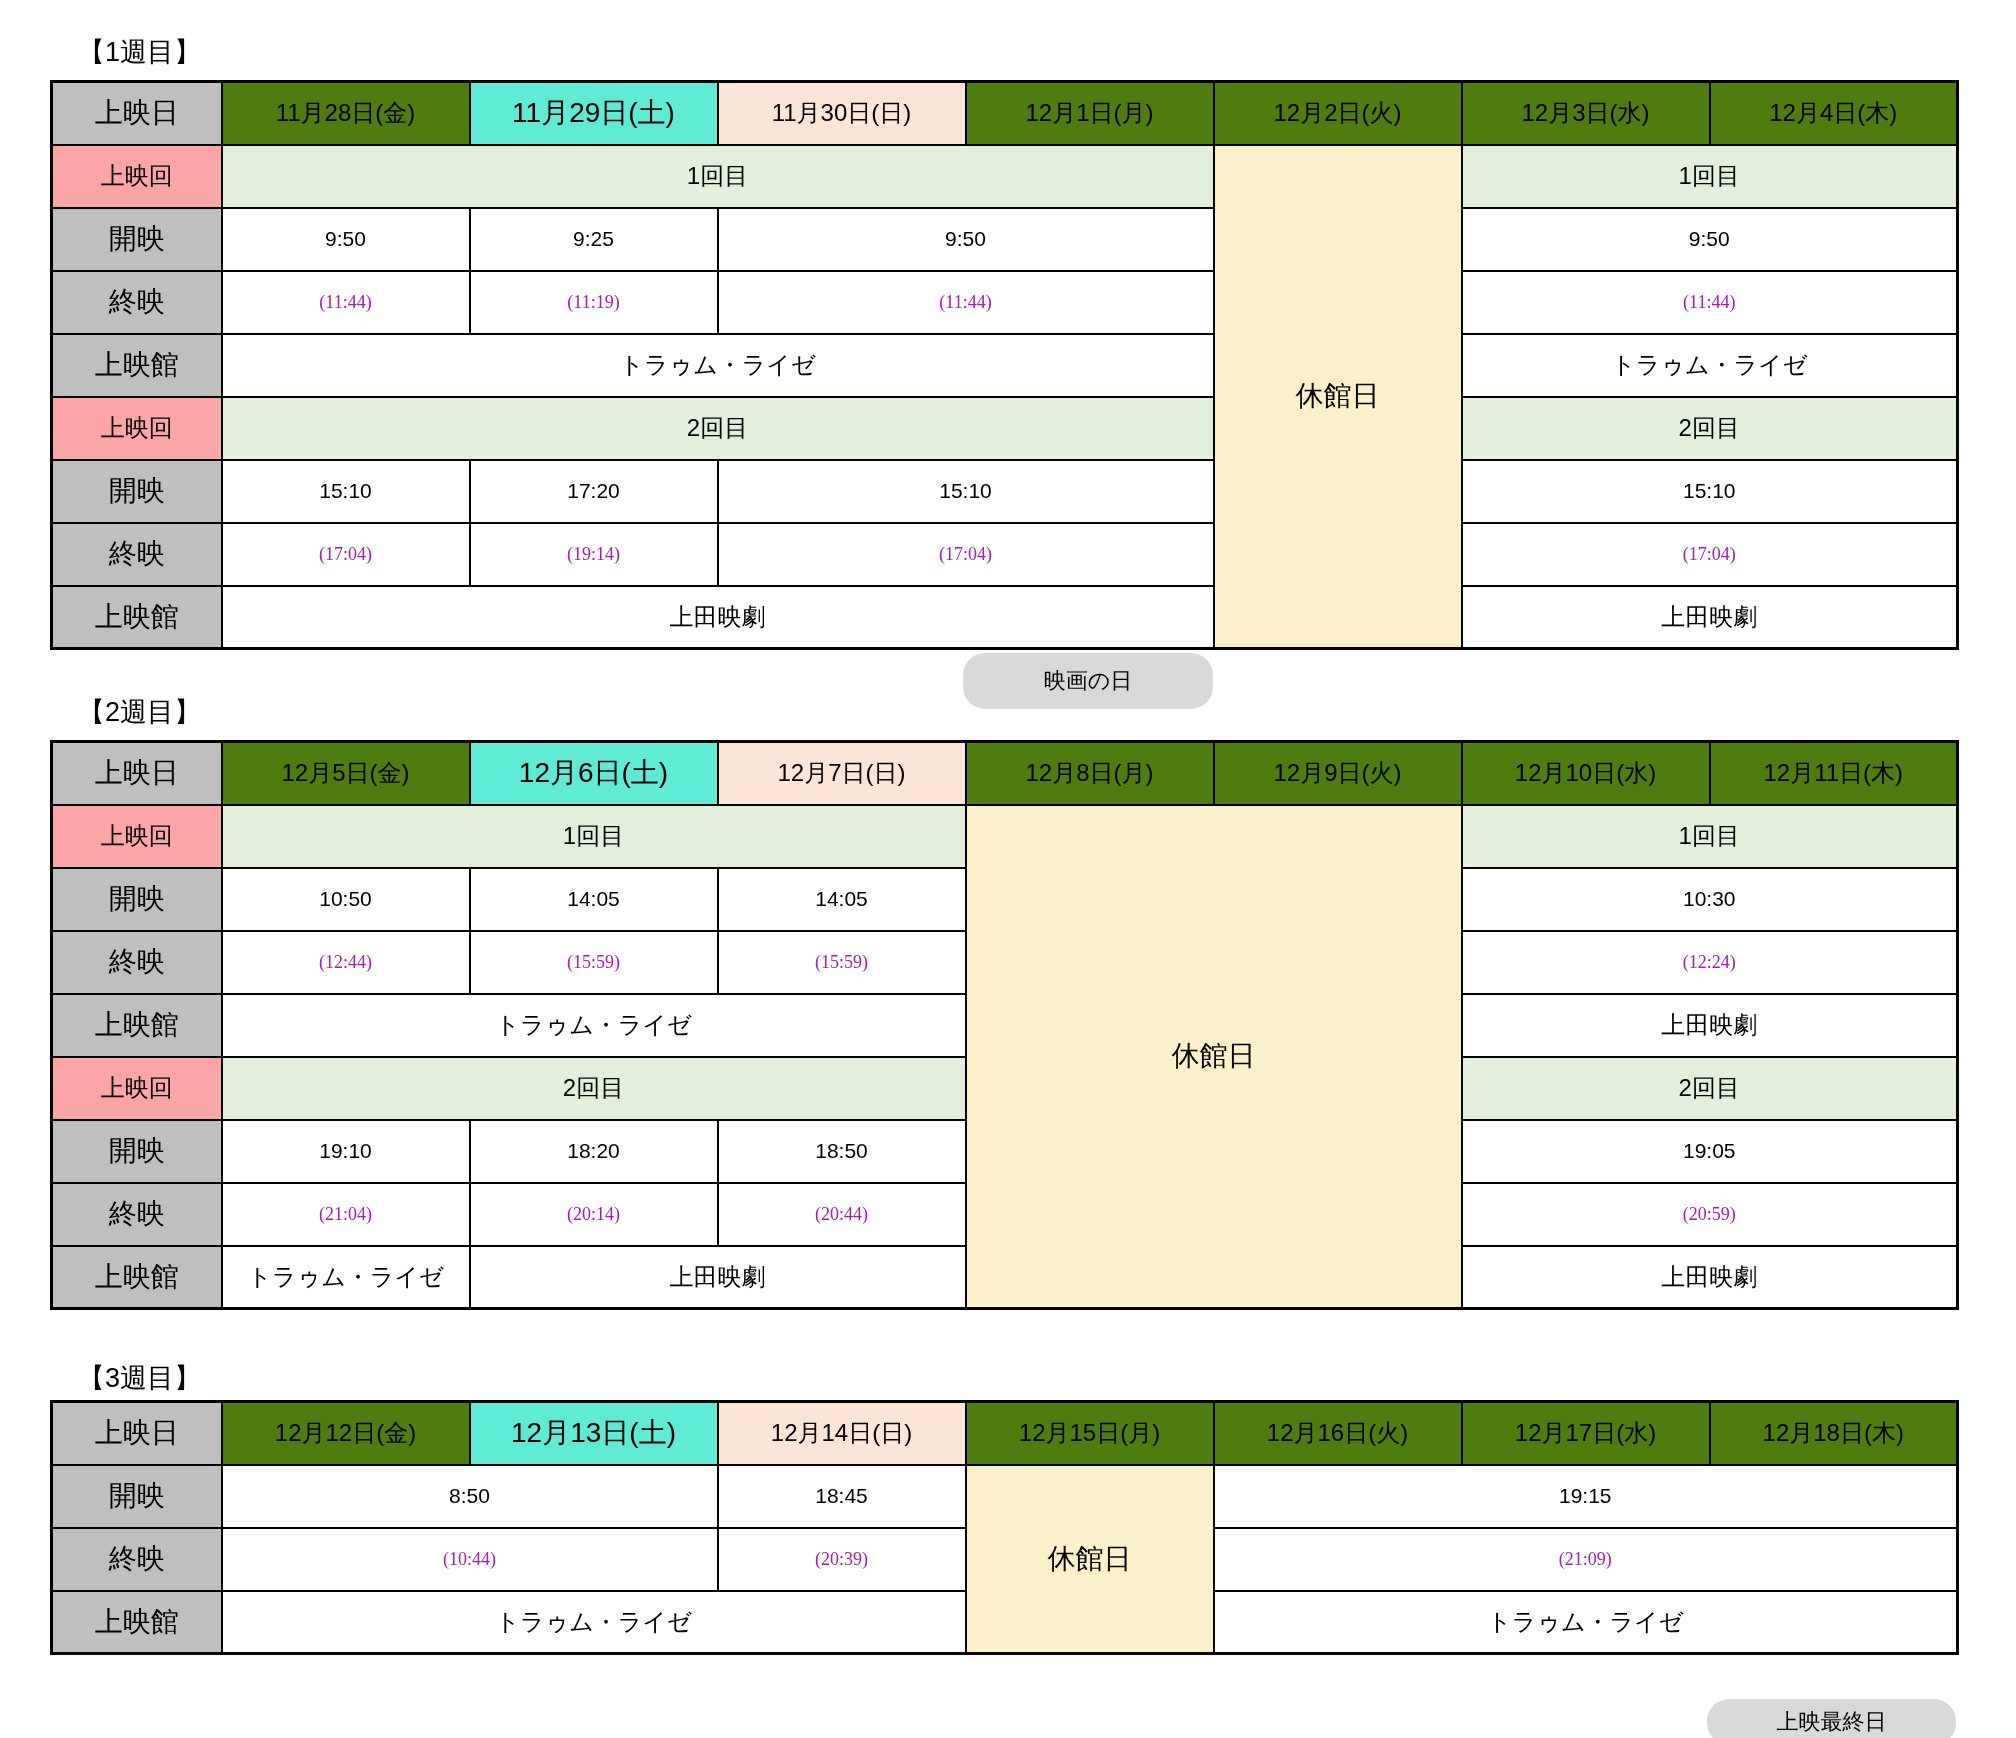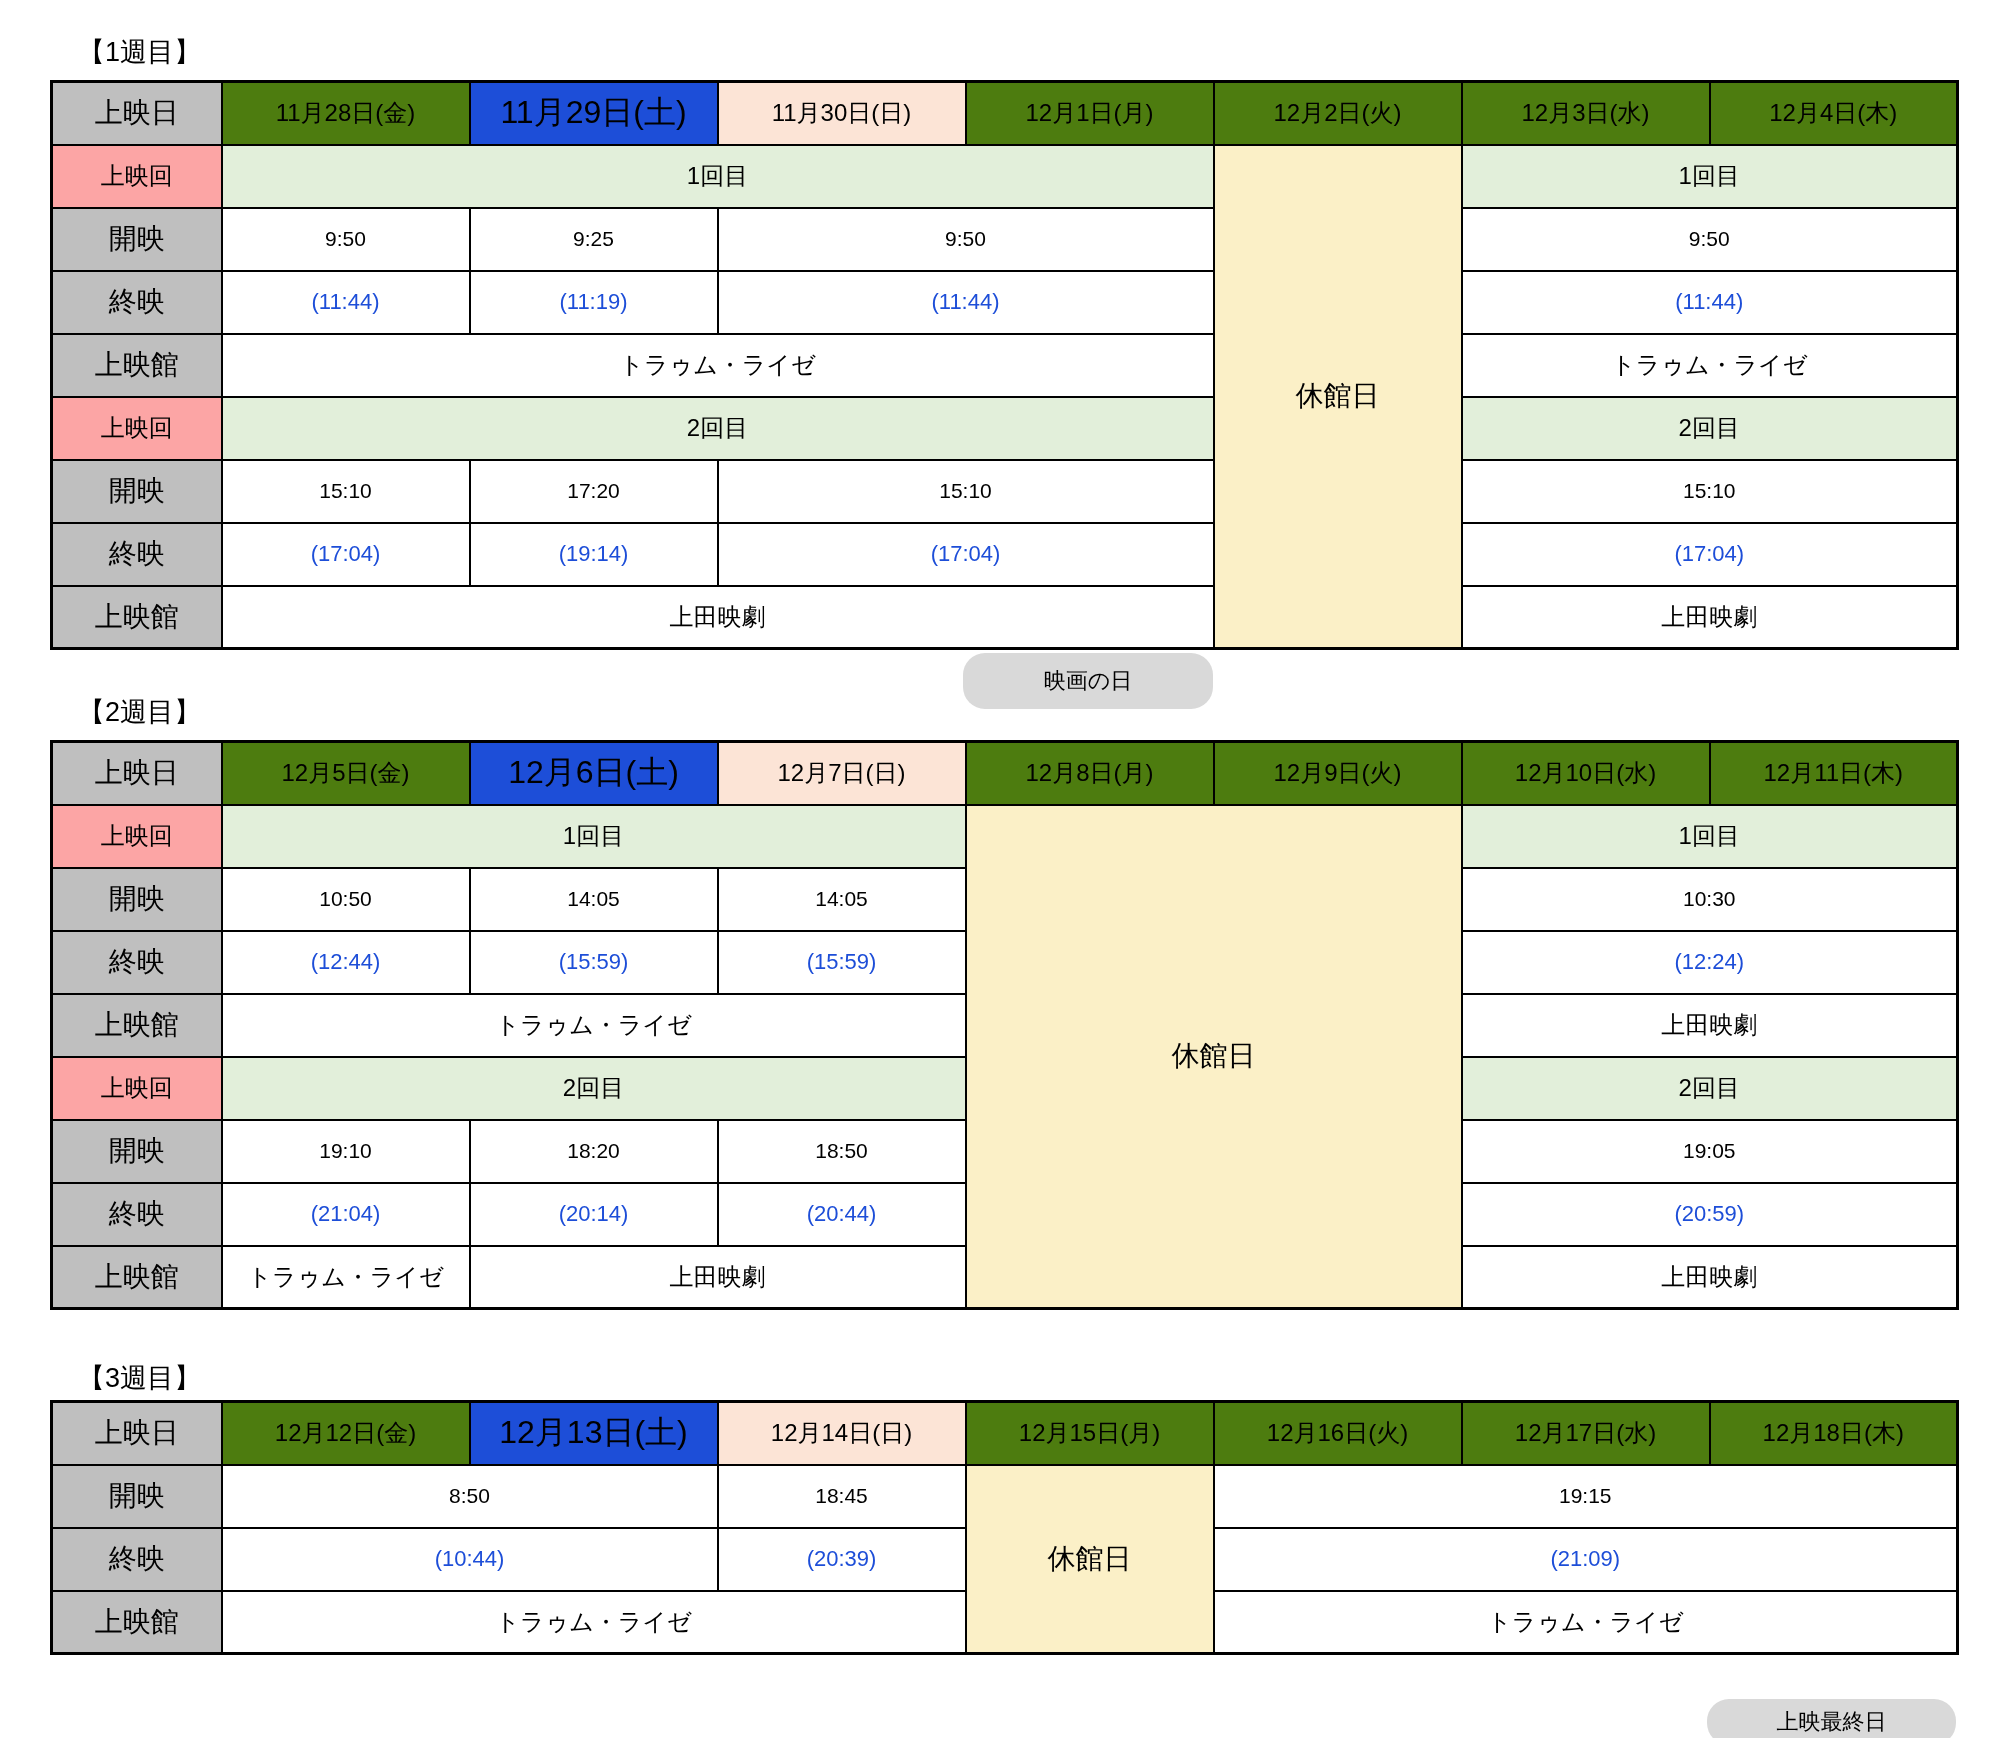--- a/index.html
+++ b/index.html
@@ -10,26 +10,26 @@
   .sec-label { position:absolute; left:78px; font-size:27px; line-height:32px; white-space:nowrap; }
   table.sched {
     position:absolute; left:50px; border-collapse:collapse; table-layout:fixed;
     border:3px solid #000; background:#fff;
   }
   table.sched tr { height:63px; }
   table.sched td { border:2px solid #000; text-align:center; vertical-align:middle; padding:0; overflow:hidden; white-space:nowrap; }
   td.rh      { background:#BFBFBF; font-size:28px; }
   td.rh-w    { background:#fca5a5; font-size:24px; }
   td.d-def   { background:#4d7c0f; font-size:24px; }
-  td.d-sat   { background:#1d4ed8; font-size:32px; }
+  td.d-sat   { background:#5eead4; font-size:28px; }
   td.d-sun   { background:#FCE4D6; font-size:24px; }
   td.round   { background:#E2EFDA; font-size:24px; }
   td.closed  { background:#FBF0C7; font-size:28px; }
   td.start   { background:#FFFFFF; font-size:21px; }
-  td.end     { background:#FFFFFF; font-size:22px; color:#1d4ed8; }
+  td.end     { background:#FFFFFF; font-size:18px; color:#a21caf;font-family:Liberation Serif, serif; }
   td.venue   { background:#FFFFFF; font-size:24px; }
   .note {
     position:absolute; background:#D9D9D9; font-size:22px;
     display:flex; align-items:center; justify-content:center; white-space:nowrap;border-radius:22px;
   }
 </style>
 </head>
 <body>
 
 <div class="sec-label" style="top:36px;">【1週目】</div>

